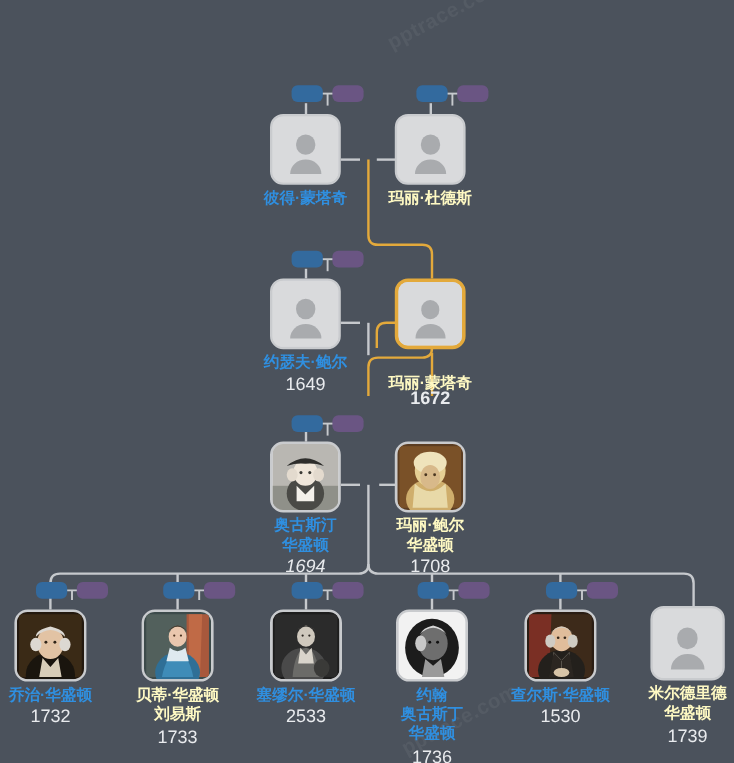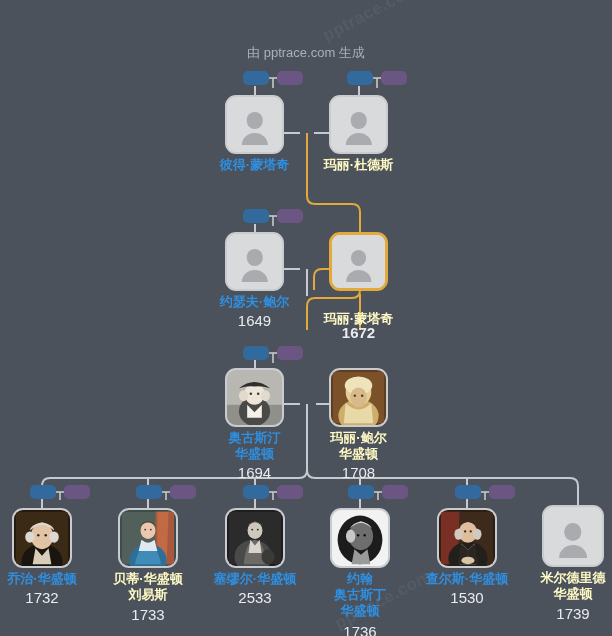--- a/index.html
+++ b/index.html
@@ -150,21 +150,20 @@
   .pill.purple { background: #6a5583; }
 </style>
 </head>
 <body>
 
 <div id="stage">
 
   <div class="wm" style="left:318px; top:2px;">pptrace.com</div>
   <div class="wm" style="left:330px; top:590px;">pptrace.com</div>
 
-  <div class="subtitle">由 pptrace.com 生成</div>
 
   <svg id="wires" viewBox="0 0 612 636">
     <g fill="none" stroke="#c6c9cd" stroke-width="2">
 
       <path d="M284,133 H300"></path>
       <path d="M330,133 H314"></path>
 
       <path d="M255,86 V95"></path>
       <path d="M359,86 V95"></path>
 
@@ -285,21 +284,21 @@
         <path d="M13,20 Q30,6 47,20 Q38,17 30,18 Q22,17 13,20 Z" fill="#2e2e2c"></path>
         <ellipse cx="18" cy="28" rx="5" ry="6" fill="#e3dace"></ellipse>
         <ellipse cx="42" cy="28" rx="5" ry="6" fill="#e3dace"></ellipse>
         <path d="M22,38 L30,46 L38,38 L38,52 L22,52 Z" fill="#f4f1ea"></path>
         <circle cx="26" cy="26" r="1.4" fill="#3a3a36"></circle>
         <circle cx="34" cy="26" r="1.4" fill="#3a3a36"></circle>
       </svg>
     </div>
     <div class="nm m" style="left:-31px; top:62px; width:121px;">奥古斯汀
 华盛顿</div>
-    <div class="yr" style="left:-31px; top:96px; width:121px;">1694</div>
+    <div class="yr" style="left:-31px; top:96px; width:121px;font-style:italic;">1694</div>
   </div>
   <div class="pill blue" style="left:243px; top:346px; width:26px; height:14px;"></div>
   <div class="pill purple" style="left:277px; top:346px; width:26px; height:14px;"></div>
 
   <div class="node" style="left:329px; top:368px;">
     <div class="card" style="width:59px;height:59px;">
       <svg class="portrait" viewBox="0 0 60 60" preserveAspectRatio="none">
         <rect width="60" height="60" fill="#5b3d22"></rect>
         <rect x="2" y="2" width="56" height="56" fill="#7a5128"></rect>
         <ellipse cx="30" cy="50" rx="22" ry="18" fill="#cfae6c"></ellipse>

